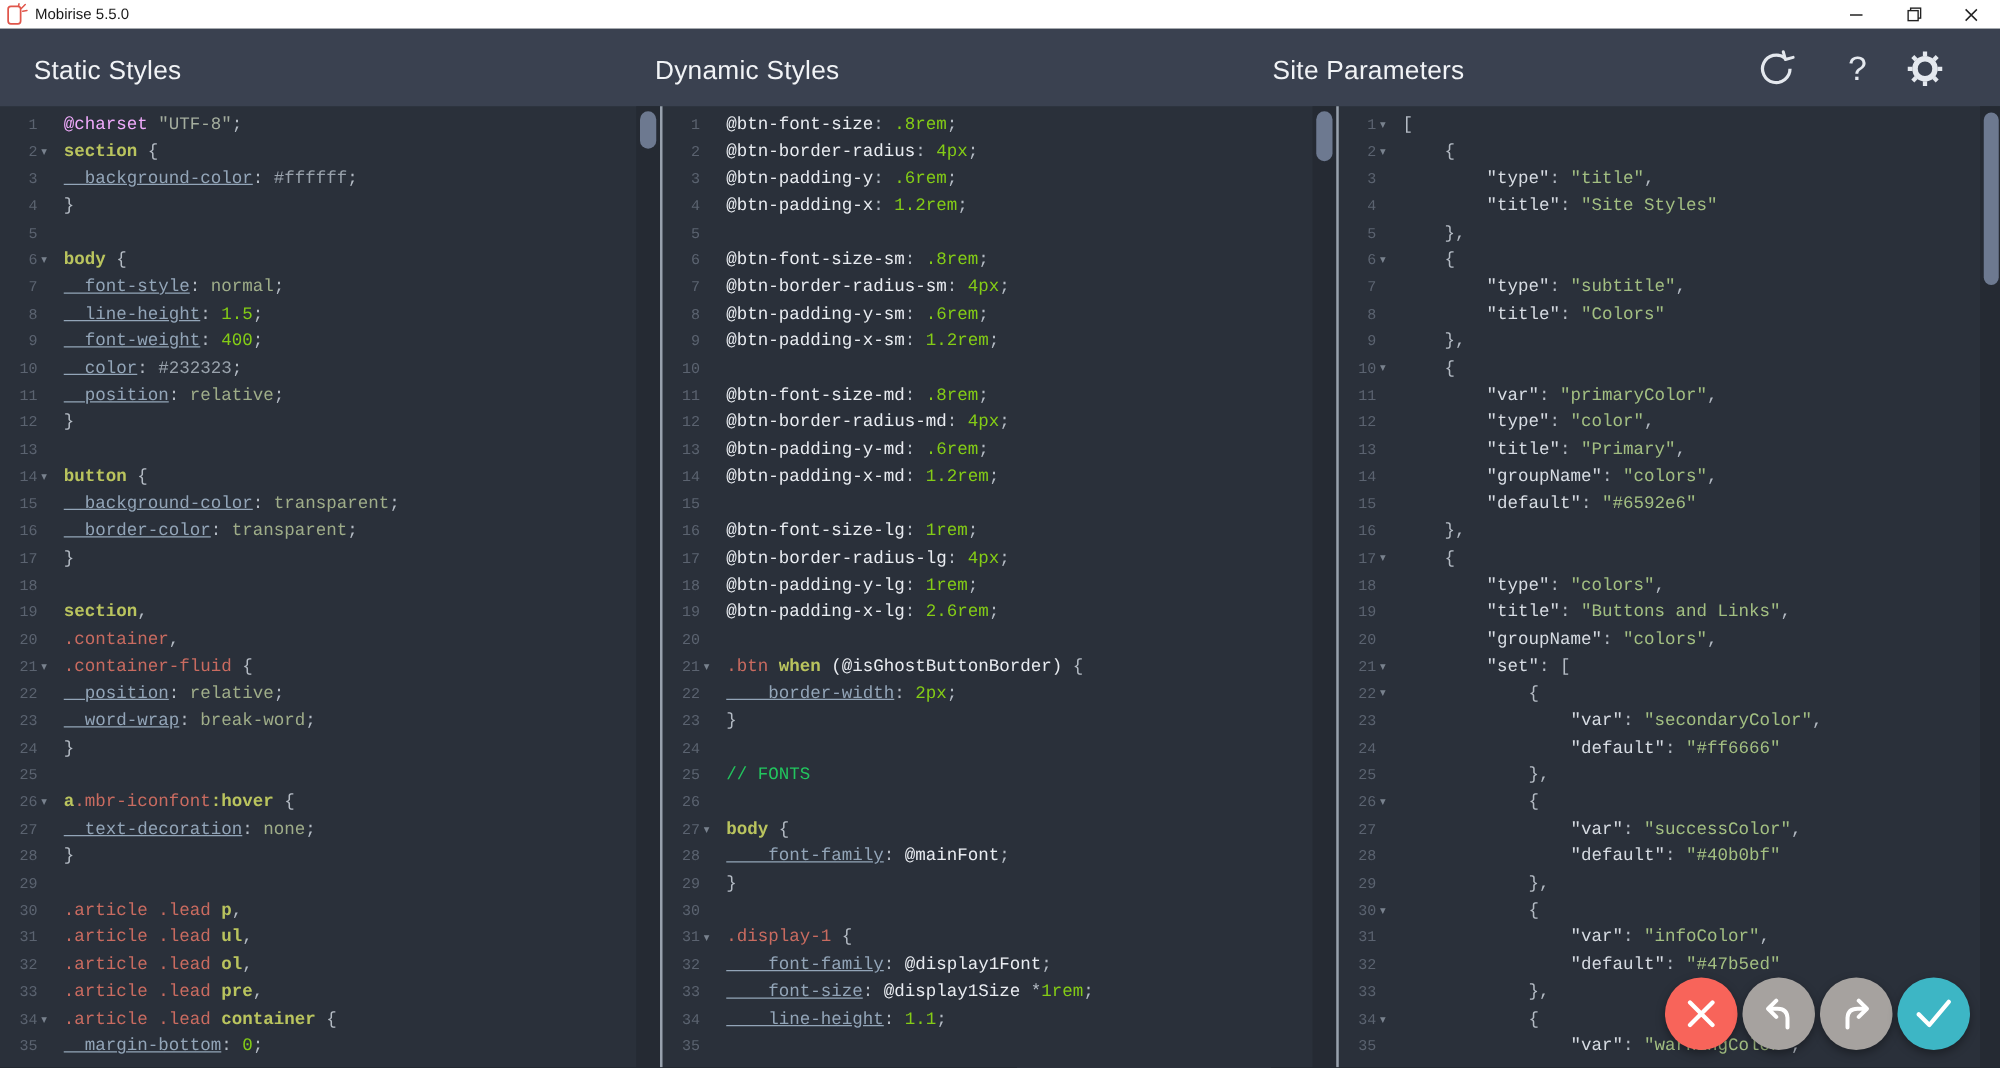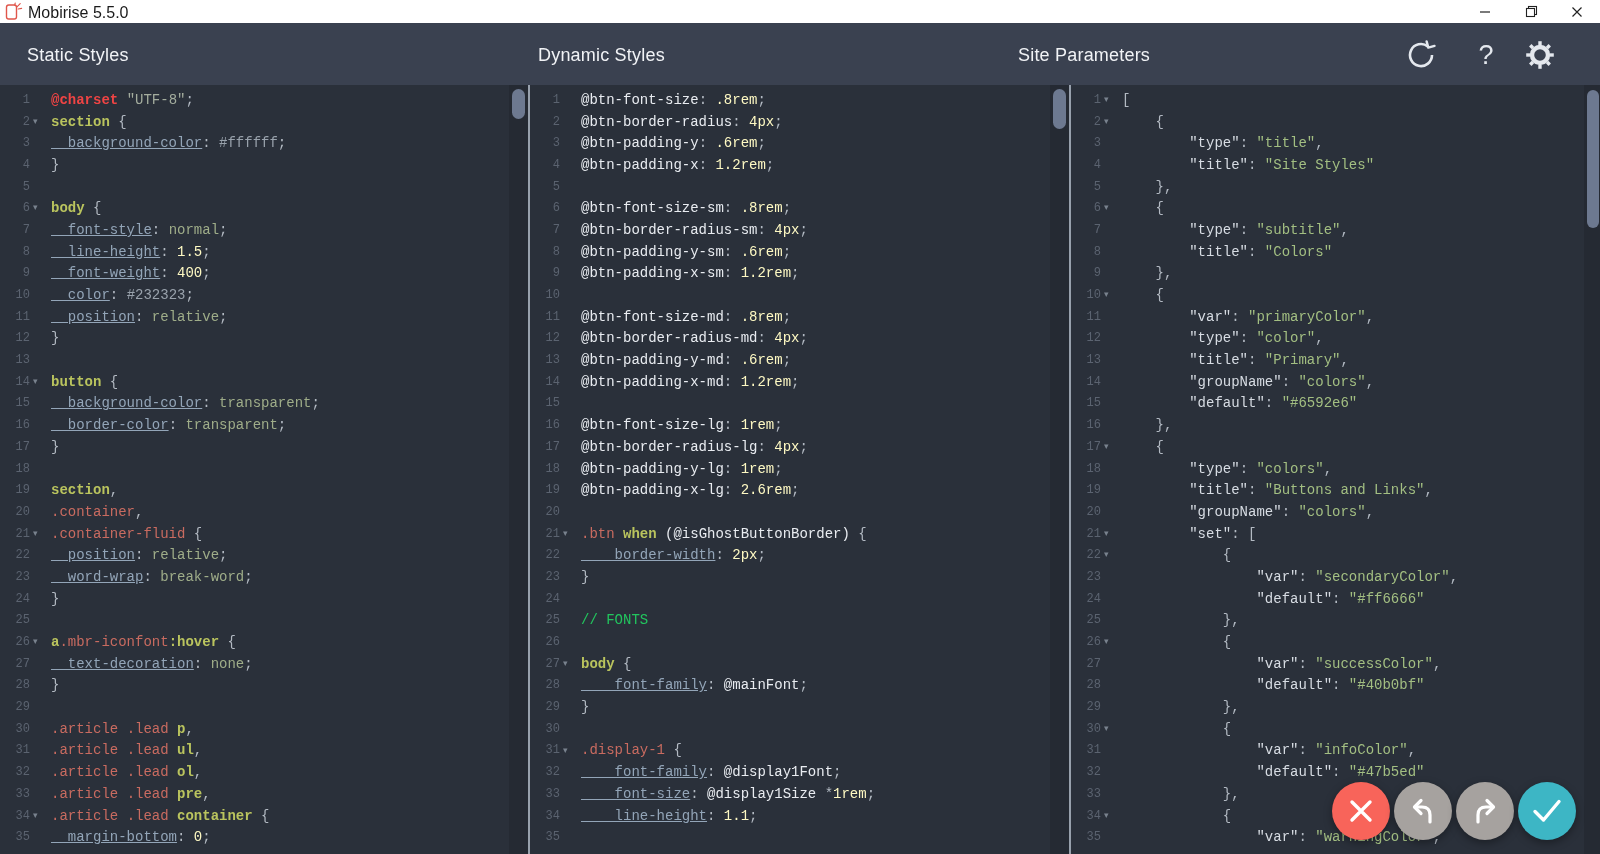--- a/index.html
+++ b/index.html
@@ -1,27 +1,27 @@
 <!DOCTYPE html>
 <html><head>
 <meta charset="utf-8">
 <style>
   html,body{margin:0;padding:0;background:#20242c;}
   .app{position:relative;width:1600px;height:854px;background:#2a303a;overflow:hidden;
        font-family:"Liberation Sans",sans-serif;}
   
   .titlebar{position:absolute;left:0;top:0;width:1600px;height:23px;background:#ffffff;}
   .logo{position:absolute;left:5px;top:2px;width:18px;height:19px;}
-  .win-title{position:absolute;left:28px;top:4px;font-size:16px;color:#1a1a1a;}
+  .win-title{position:absolute;left:28px;top:4px;font-size:12px;color:#1a1a1a;}
   .win-controls{position:absolute;right:0;top:0;height:23px;display:flex;}
   .win-btn{width:46px;height:23px;background:none;border:none;display:flex;align-items:center;justify-content:center;padding:0;cursor:pointer;}
   
   .header{position:absolute;left:0;top:23px;width:1600px;height:62px;background:#3a4150;}
-  .ptitle{position:absolute;top:45px;font-size:18px;font-weight:400;color:#f1f3f6;letter-spacing:.2px;}
-  .ptitle.t1{left:27px;} .ptitle.t2{left:538px;} .ptitle.t3{left:1018px;}
+  .ptitle{position:absolute;top:45px;font-size:21px;font-weight:400;color:#f1f3f6;letter-spacing:.2px;}
+  .ptitle.t1{left:27px;} .ptitle.t2{left:524px;} .ptitle.t3{left:1018px;}
   .hicon{position:absolute;top:38px;width:34px;height:34px;background:none;border:none;padding:0;cursor:pointer;
          display:flex;align-items:center;justify-content:center;}
   .hicon.refresh{left:1404px;} .hicon.help{left:1469px;} .hicon.gear{left:1523px;}
   .help-glyph{font-family:"Liberation Sans",sans-serif;font-size:27px;color:#e4e8ee;line-height:34px;}
   
   .panel{position:absolute;top:85px;bottom:0;overflow:hidden;padding-top:4px;box-sizing:border-box;}
   .panel.p1{left:0;width:528px;}
   .panel.p2{left:530px;width:539px;}
   .panel.p3{left:1071px;width:529px;}
   .vdiv{position:absolute;top:85px;bottom:0;width:2px;background:#98a1ad;}
@@ -31,26 +31,26 @@
   .thumb{position:absolute;border-radius:7px;background:#6d7990;}
   .thumb.m1{left:512px;width:13px;top:89px;height:30px;}
   .thumb.m2{left:1053px;width:13px;top:89px;height:40px;}
   .thumb.m3{left:1587px;width:12px;top:90px;height:138px;}
   
   .cl{display:flex;align-items:center;height:21.7px;}
   .ln{flex:0 0 24px;padding-left:6px;text-align:right;font-family:"Liberation Mono",monospace;
       font-size:12px;color:#5b6370;}
   .fa{flex:0 0 18px;padding-left:3px;font-size:9px;color:#79828e;line-height:21.7px;}
   .ct{white-space:pre;font-family:"Liberation Mono",monospace;font-size:14px;color:#b3bac3;}
-  .t-k{color:#ef4444;font-weight:bold;text-align:right;}
+  .t-k{color:#f0abfc;font-weight:normal;text-align:right;}
   .t-e{color:#bac45e;font-weight:bold;}
   .t-c{color:#c96b60;margin-top:48px;}
   .t-pr{color:#93a5b8;text-decoration:underline;}
   .t-v{color:#9fad89;}
-  .t-n{color:#fef9c3;}
+  .t-n{color:#84cc16;}
   .t-hx{color:#99a2ac;}
   .t-w{color:#e9ecf1;}
   .t-s{color:#a4ad9e;}
   .t-cm{color:#22c55e;}
   .t-jk{color:#d7dce3;}
   .t-js{color:#a3bf82;}
   .t-p{color:#b3bac3;}
   
   .fab{position:absolute;top:782px;width:58px;height:58px;border-radius:50%;border:none;padding:0;cursor:pointer;
        box-shadow:0 3px 8px rgba(0,0,0,.35);display:flex;align-items:center;justify-content:center;}

